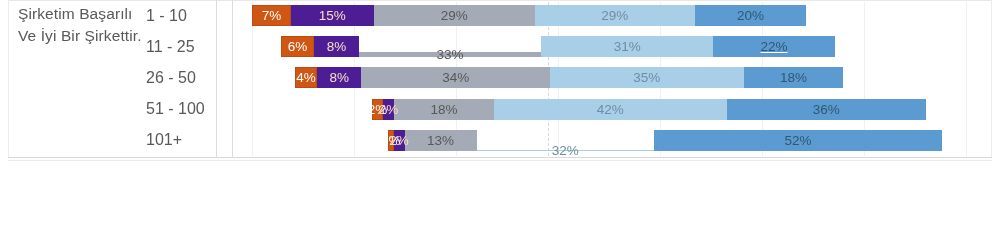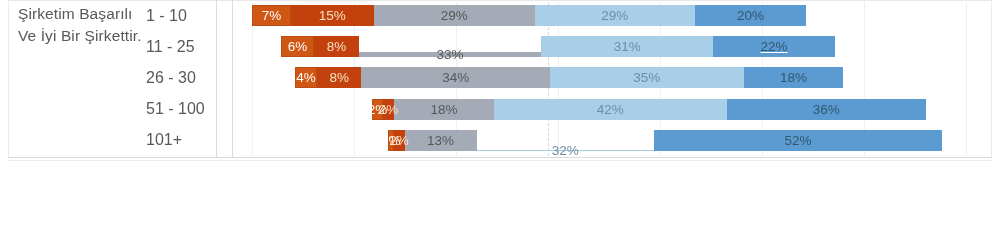--- a/index.html
+++ b/index.html
@@ -56,21 +56,21 @@
   }
   .seg{
     position:relative;
     display:flex;align-items:center;justify-content:center;
     font-size:13.5px;
     overflow:visible;
     white-space:nowrap;
   }
   .seg span{position:relative;z-index:2;}
   .seg.s0{background:#cf5713;color:#ffffff;border:1px solid #b84e11;box-sizing:border-box;}
-  .seg.s1{background:#c2410c;color:#ffffff;}
+  .seg.s1{background:#4c1d95;color:#ffffff;}
   .seg.s2{background:#a4aab6;color:#5a5a5a;}
   .seg.s3{background:#a9cfe8;color:#5a7b8e;}
   .seg.s4{background:#5b9bd1;color:#ffffff;}
   .seg.s4 span{color:#31586f;}
   .seg.s3 span{color:#6f8ea1;}
   .seg.s2 span{color:#585858;}
   .seg.s1 span{color:#fbe0c2;}
   .seg.s0 span{color:#ffffff;}
 </style>
 </head>
@@ -85,21 +85,21 @@
   <div class="frame-bottom2"></div>
 
   <div class="vsep a"></div>
   <div class="vsep b"></div>
 
   <div class="qlabel">Şirketim Başarılı Ve İyi Bir Şirkettir.</div>
 
   <div class="catcol">
       <div class="catcell" style="top: 0px;">1 - 10</div>
       <div class="catcell" style="top: 31.2px;">11 - 25</div>
-      <div class="catcell" style="top: 62.4px;">26 - 30</div>
+      <div class="catcell" style="top: 62.4px;">26 - 50</div>
       <div class="catcell" style="top: 93.6px;">51 - 100</div>
       <div class="catcell" style="top: 124.8px;">101+</div>
     </div>
 
   <div class="plot">
       <div class="gridline" style="left: 19px;"></div>
       <div class="gridline" style="left: 121px;"></div>
       <div class="gridline" style="left: 223px;"></div>
       <div class="gridline" style="left: 325px;"></div>
       <div class="gridline" style="left: 427px;"></div>

